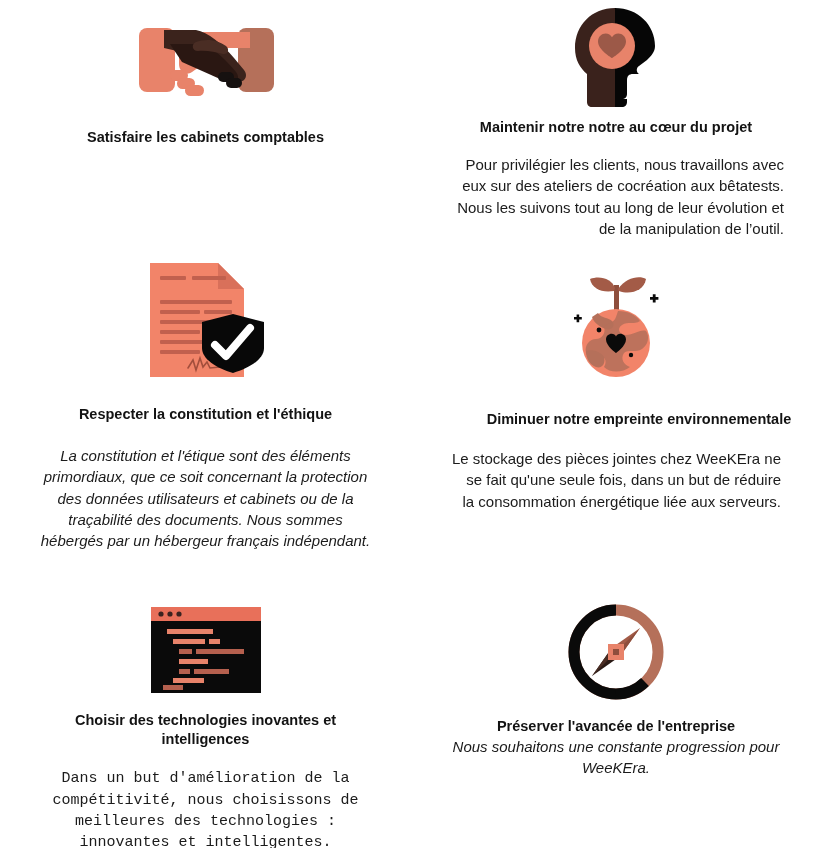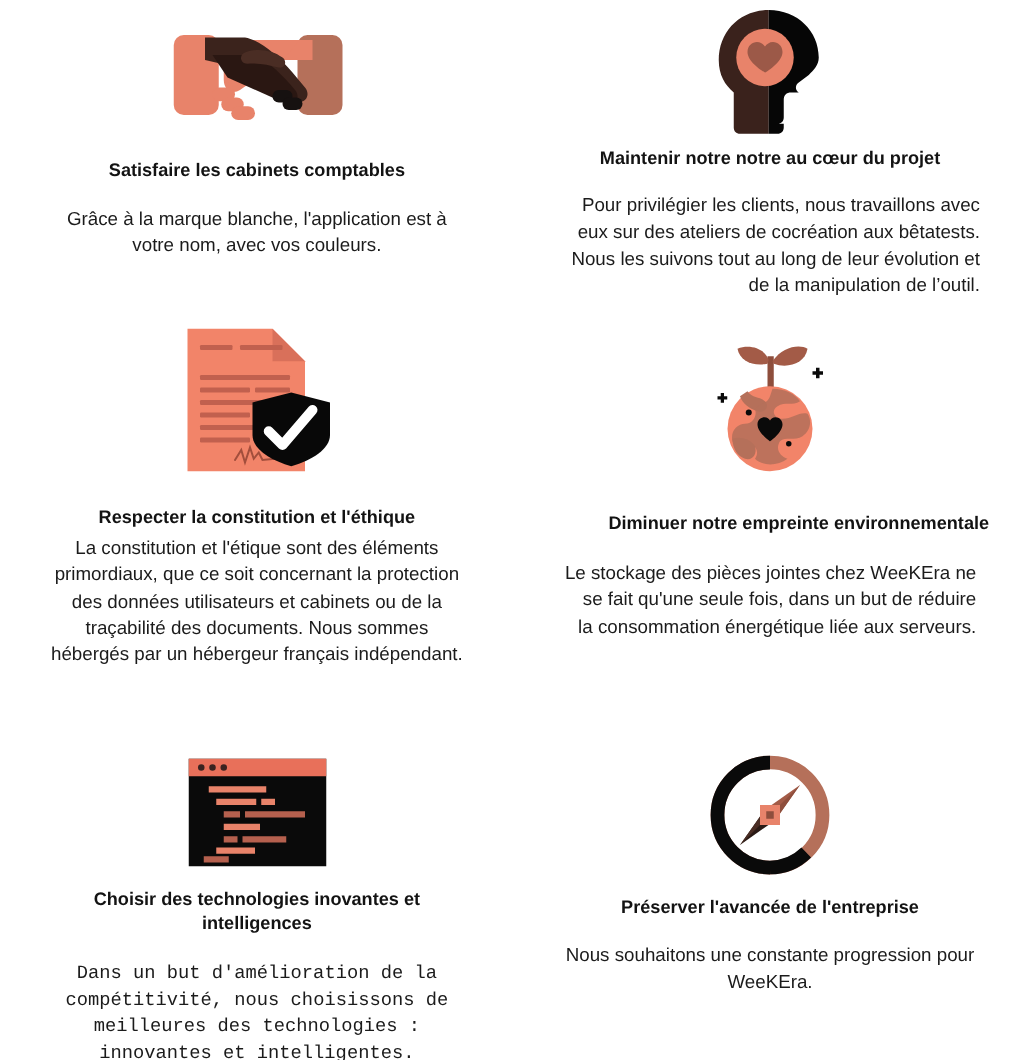--- a/index.html
+++ b/index.html
@@ -52,33 +52,33 @@
   .c1 .icon-wrap { height: 100px; padding-top: 14px; }
   .c1 .card-title { margin-top: 14px; }
   .c1 .card-body  { margin-top: 18px; width: 330px; }
 
   .c2 .icon-wrap { height: 100px; padding-top: 6px; }
   .c2 .card-title { margin-top: 12px; }
   .c2 .card-body  { margin-top: 17px; width: 336px; text-align: right; }
 
   .c3 .icon-wrap { height: 128px; padding-top: 5px; }
   .c3 .card-title { margin-top: 17px; }
-  .c3 .card-body  { margin-top: 4px; width: 336px; }
+  .c3 .card-body  { margin-top: 21px; width: 336px; font-style: italic; }
 
   .c4 .icon-wrap { height: 128px; padding-top: 12px; }
   .c4 .card-title { margin-top: 15px; padding-left: 46px; }
   .c4 .card-body  { margin-top: 19px; width: 330px; }
 
   .c5 .icon-wrap { height: 100px; padding-top: 10px; }
   .c5 .card-title { margin-top: 16px; width: 300px; }
   .c5 .card-body  { margin-top: 19px; width: 336px; font-family: Liberation Mono, monospace; }
 
   .c6 .icon-wrap { height: 100px; padding-top: 7px; }
   .c6 .card-title { margin-top: 15px; }
-  .c6 .card-body  { margin-top: 18px; width: 330px; }
+  .c6 .card-body  { width: 330px; font-style: italic; }
 </style>
 </head>
 <body>
 
 <div class="grid">
 
   <div class="card c1">
     <div class="icon-wrap">
       <svg width="152" height="92" viewBox="0 0 152 92" aria-hidden="true">
 
@@ -95,21 +95,20 @@
         <rect x="40" y="56" width="18" height="11" rx="5.5" fill="#E8836A"></rect>
         <rect x="47" y="64" width="18" height="11" rx="5.5" fill="#E8836A"></rect>
         <rect x="55" y="71" width="19" height="11" rx="5.5" fill="#E8836A"></rect>
         <rect x="88" y="58" width="16" height="10" rx="5" fill="#161110"></rect>
         <rect x="96" y="64" width="16" height="10" rx="5" fill="#161110"></rect>
 
         <path d="M66 28 C76 24 88 26 96 32 C100 35 98 41 93 40 C85 38 76 36 68 37 C62 37 61 30 66 28 Z" fill="#4A2D24"></path>
       </svg>
     </div>
     <div class="card-title">Satisfaire les cabinets comptables</div>
-    <div class="card-body center-body">Grâce à la marque blanche, l'application est à votre nom, avec vos couleurs.</div>
   </div>
 
   <div class="card c2">
     <div class="icon-wrap">
       <svg width="98" height="104" viewBox="0 0 98 104" aria-hidden="true">
 
         <path d="M48 2 C25 2 8 19 8 42 C8 54 13 62 20 68 L20 96 C20 99 22 101 25 101 L48 101 Z" fill="#3A221C"></path>
 
         <path d="M48 2 C71 2 88 19 88 40 C88 46 84 50 80 54 L72 60 C69 62 69 66 72 68 L66 68 C62 68 60 70 60 74 L60 88 C60 91 58 93 55 93 L48 93 Z M48 93 L48 101 L55 101 C58 101 60 99 60 96 L60 93 Z" fill="#060606"></path>
 

